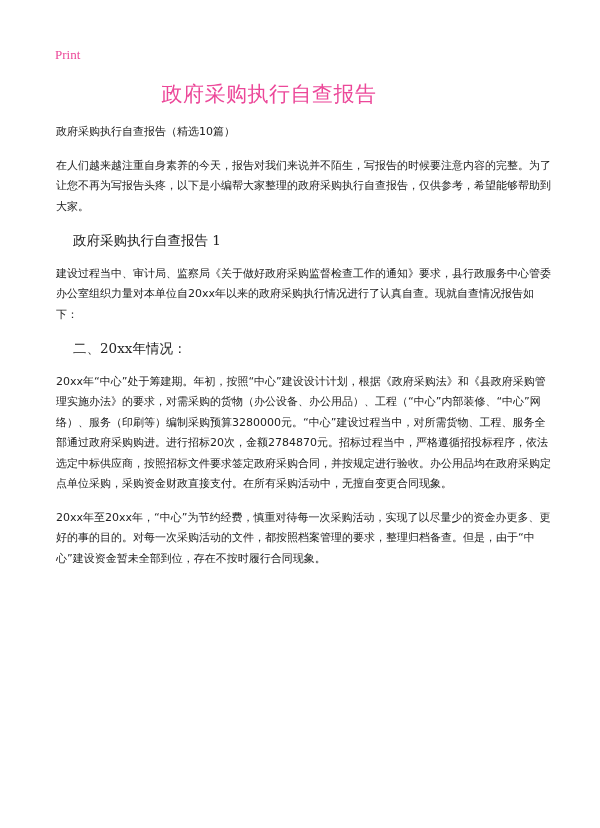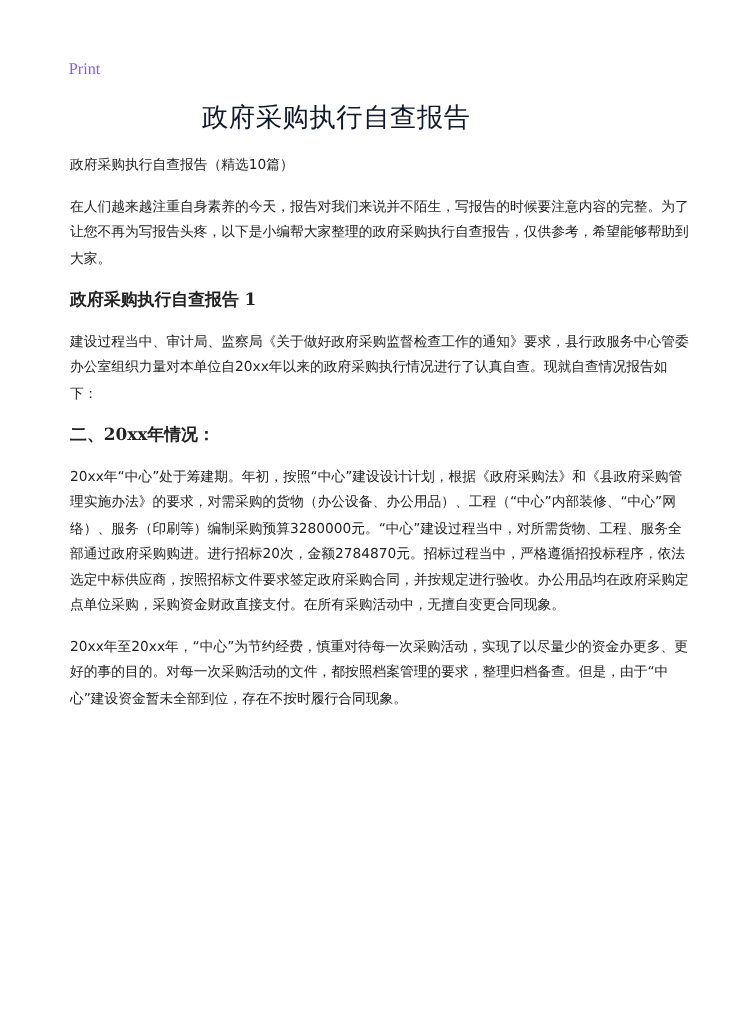--- a/index.html
+++ b/index.html
@@ -1,22 +1,22 @@
 <!DOCTYPE html>
 <html><head>
 <meta charset="utf-8">
 <style>
   html, body { margin:0; padding:0; background:#fff; }
   body { width:600px; height:828px; overflow:hidden; position:relative; color:#222;
          font-family:"DejaVu Sans", sans-serif; }
-  .print { position:absolute; left:55px; top:47px; font-family:"Liberation Serif", serif; font-size:13px; color:#8b5cf6; }
-  .title { position:absolute; left:0; width:538px; top:80px; text-align:center; font-size:21px; font-weight:normal; margin:0; color:#0f172a; letter-spacing:0.5px;}
+  .print { position:absolute; left:55px; top:47px; font-family:"Liberation Serif", serif; font-size:13px; color:#ec4899; }
+  .title { position:absolute; left:0; width:538px; top:80px; text-align:center; font-size:21px; font-weight:normal; margin:0; color:#ec4899; letter-spacing:0.5px;}
   .content { position:absolute; left:56px; top:122px; width:495px; }
   .content p { margin:0 0 13px 0; font-size:11px; line-height:20.5px; }
-  .content h3 { margin:0 0 13px 0; font-size:13.5px; line-height:20.5px; font-weight:bold; font-family:"DejaVu Serif", serif; }
+  .content h3 { margin:0 0 13px 17px; font-size:13.5px; line-height:20.5px; font-weight:normal; font-family:"DejaVu Serif", serif; }
 </style>
 </head>
 <body>
 
 <div class="print">Print</div>
 
 <h1 class="title">政府采购执行自查报告</h1>
 
 <div class="content">
   <p>政府采购执行自查报告（精选10篇）</p>

